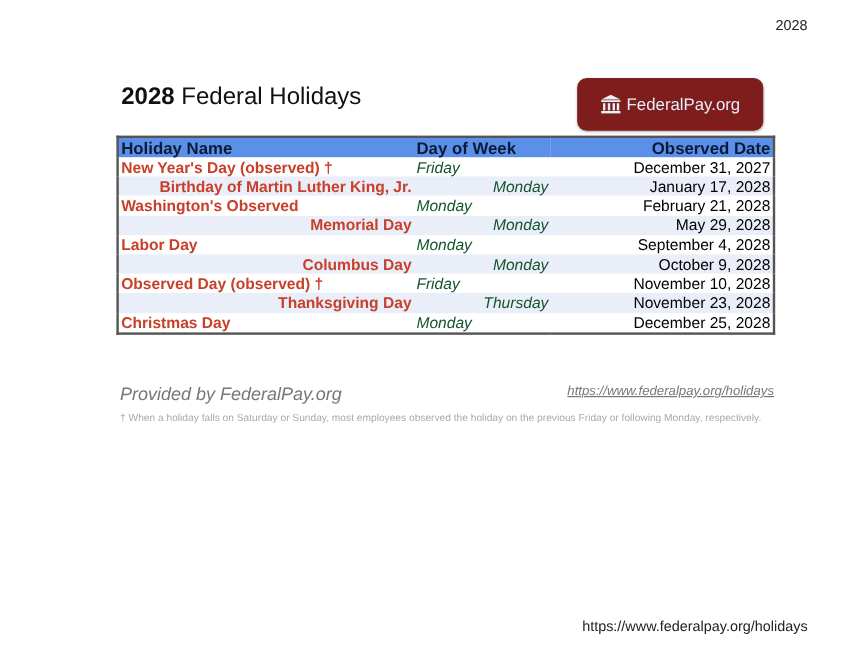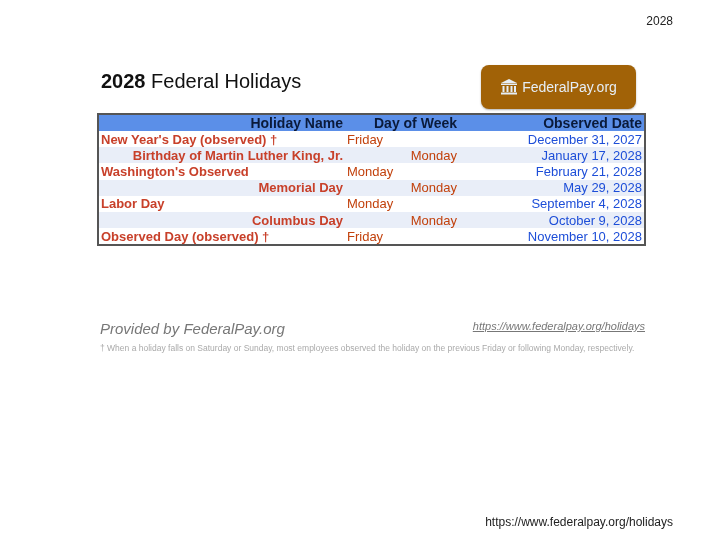--- a/index.html
+++ b/index.html
@@ -1,35 +1,35 @@
 <!DOCTYPE html>
 <html><head>
 <meta charset="utf-8">
 <style>
   html, body { margin:0; padding:0; }
   body { width:720px; height:556px; background:#ffffff; position:relative; overflow:hidden;
          font-family:"Liberation Sans", sans-serif; }
   .corner-year { position:absolute; right:47px; top:14px; font-size:12px; color:#222; }
   .title { position:absolute; left:101px; top:70px; font-size:20px; color:#111; }
   .title b { font-weight:bold; }
-  .logo-btn { position:absolute; left:481px; top:65px; width:155px; height:44px; background:#a16207;
+  .logo-btn { position:absolute; left:481px; top:65px; width:155px; height:44px; background:#7f1d1d;
               border-radius:8px; display:flex; align-items:center; justify-content:center; color:#e6eef6;
               font-size:14px; box-shadow:0 1px 2px rgba(0,0,0,0.3); }
   .logo-btn svg { margin-right:4px; }
   .logo-btn .pay { font-weight:normal; }
   .tbl { position:absolute; left:97px; top:113px; width:549px; border:2px solid #555;
          border-collapse:collapse; font-size:13px; }
   .tbl th { background:#5b8fe8; color:#0a1a3a; font-weight:bold; font-size:14px; height:16px;
-            padding:0 2px; text-align:right; }
+            padding:0 2px; text-align:left; }
   .tbl th.r, .tbl td.r { text-align:right; }
   .tbl td { height:16.2px; padding:0 2px; line-height:15px; }
   .tbl tr.alt td { background:#e9eef8;text-align:right; }
   .tbl td.name { color:#c8402a; font-weight:bold; width:242px; }
-  .tbl td.day { color:#c2410c; width:110px; }
-  .tbl td.date { color:#1d4ed8; }
+  .tbl td.day { color:#14532d; width:110px;font-style:italic; }
+  .tbl td.date { color:#000000; }
   .provided { position:absolute; left:100px; top:320px; font-size:15px; font-style:italic; color:#777; }
   .link-small { position:absolute; right:75px; top:320px; font-size:11px; font-style:italic; color:#777;
                 text-decoration:underline; }
   .footnote { position:absolute; left:100px; top:342px; width:548px; font-size:8.5px; color:#aaa; line-height:12px; }
   .bottom-url { position:absolute; right:47px; top:515px; font-size:12px; color:#222; }
 </style>
 </head>
 <body>
 
 <div class="corner-year">2028</div>
@@ -90,20 +90,30 @@
     <tr class="alt">
         <td class="name">Columbus Day</td>
         <td class="day">Monday</td>
         <td class="date r">October 9, 2028</td>
       </tr>
     <tr>
         <td class="name">Observed Day (observed) †</td>
         <td class="day">Friday</td>
         <td class="date r">November 10, 2028</td>
       </tr>
+    <tr class="alt">
+        <td class="name">Thanksgiving Day</td>
+        <td class="day">Thursday</td>
+        <td class="date r">November 23, 2028</td>
+      </tr>
+    <tr>
+        <td class="name">Christmas Day</td>
+        <td class="day">Monday</td>
+        <td class="date r">December 25, 2028</td>
+      </tr>
   </tbody>
 </table>
 
 <div class="provided">Provided by FederalPay.org</div>
 <a class="link-small">https://www.federalpay.org/holidays</a>
 <div class="footnote">† When a holiday falls on Saturday or Sunday, most employees observed the holiday on the previous Friday or following Monday, respectively.</div>
 
 <div class="bottom-url">https://www.federalpay.org/holidays</div>
 
 </body></html>

